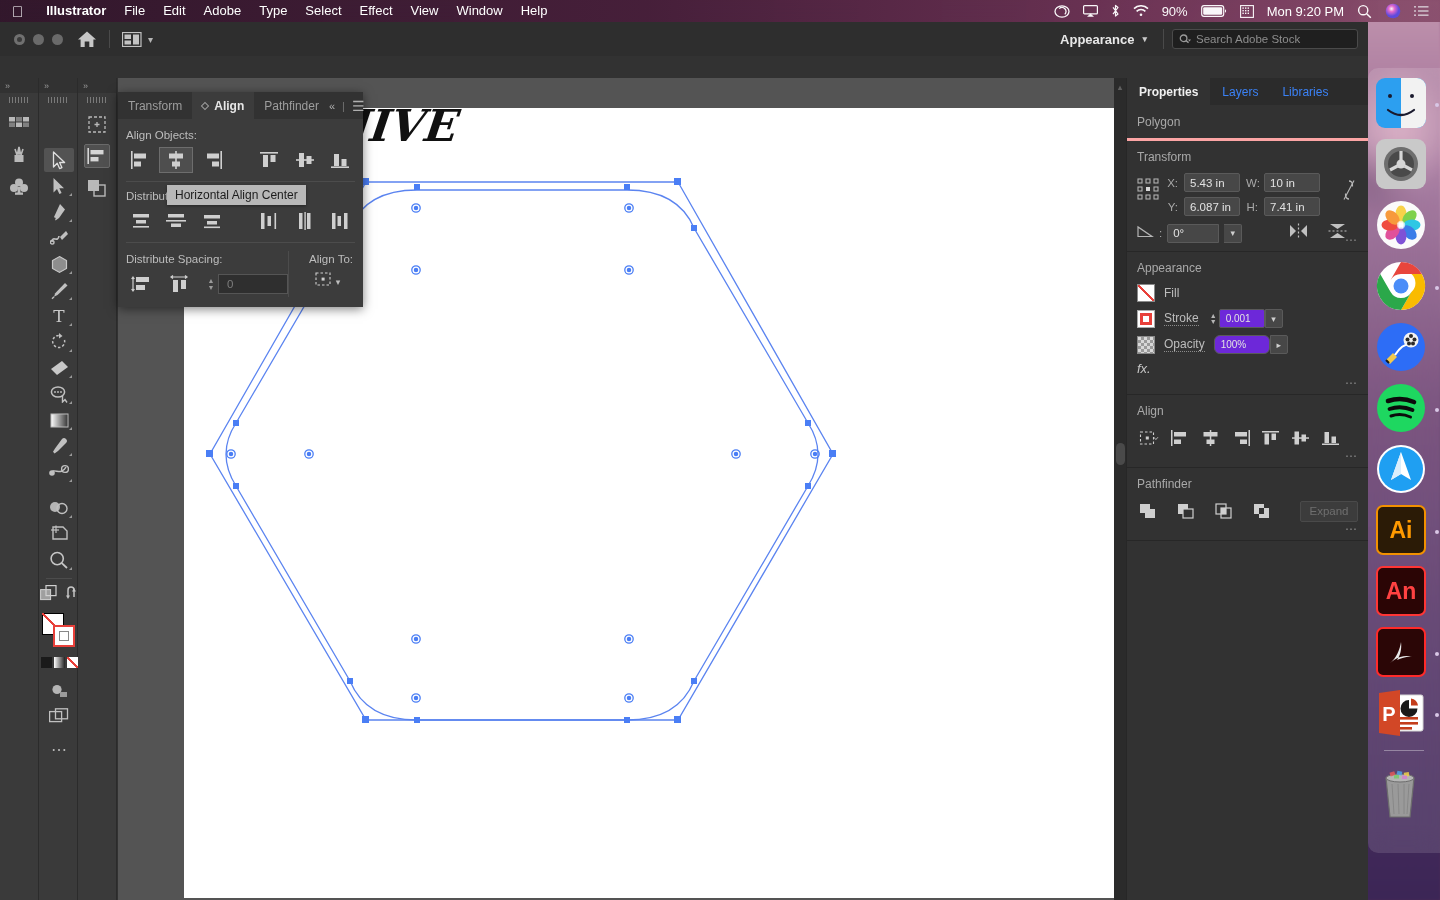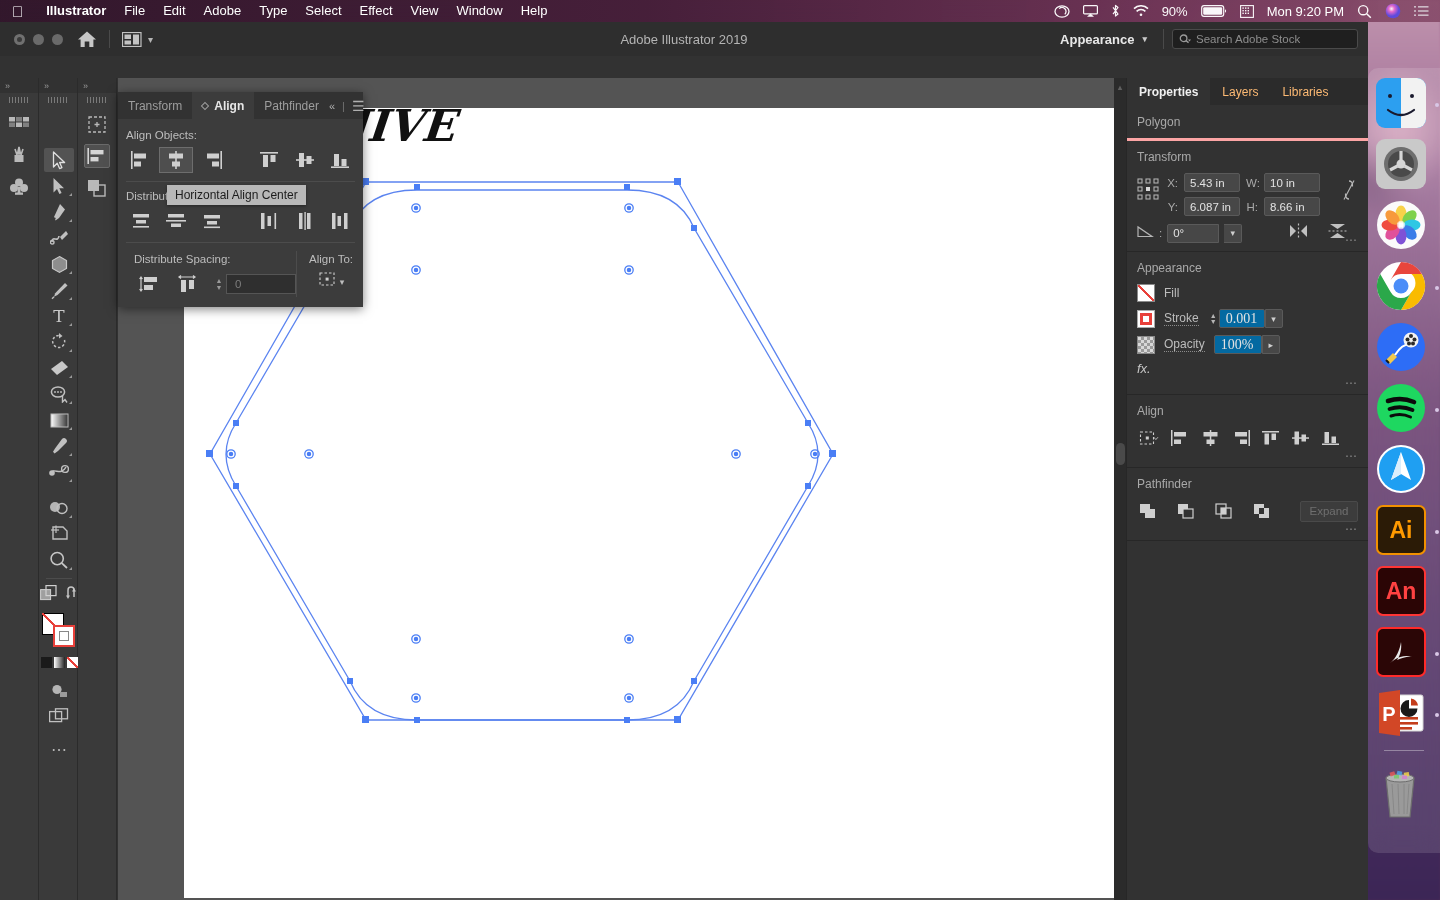--- a/index.html
+++ b/index.html
@@ -113,31 +113,31 @@
   .ap-tab .diamond { width:6px;height:6px;border:1px solid #9d9d9d; transform:rotate(45deg); margin-right:6px; }
   .ap-ctrl { margin-left:auto; display:flex; align-items:center; gap:7px; padding-right:9px; color:#b0b0b0; font-size:11px; }
   .ap-body { padding:8px 6px 10px 6px; }
   .ap-label { color:#bdbdbd; font-size:11.5px; margin:2px 0 6px 2px; }
   .ap-row { display:flex; align-items:center; gap:2px; }
   .ap-btn { width:36px; height:26px; display:flex; align-items:center; justify-content:center; border:1px solid transparent; }
   .ap-btn.sel { background:#4e4e4e; border-color:#6d6d6d; }
   .ap-gap { width:22px; }
   .ap-divider { height:1px; background:#4c4c4c; margin:8px 2px; }
   .ap-split { display:flex; }
-  .ap-left { flex:1;margin-left:8px; }
+  .ap-left { flex:1; }
   .ap-right { width:84px; border-left:1px solid #4c4c4c; padding-left:8px; }
   .ap-num { width:70px; height:20px; background:#2f2f2f; border:1px solid #555; display:flex; align-items:center; padding-left:8px; color:#7d7d7d; font-size:11.5px; }
   .ap-stepper { width:14px; display:flex; flex-direction:column; align-items:center; color:#9a9a9a; font-size:7px; line-height:7px; }
   .tooltip { position:absolute; left:49px; top:93px; background:#b8b8b8; color:#1c1c1c;
       font-size:12px; padding:3px 8px; white-space:nowrap; box-shadow:0 1px 3px rgba(0,0,0,.4); }
 
   
   .props { position:absolute; left:1126px; top:56px; width:242px; height:844px; background:#323232; border-left:1px solid #272727; }
   .pr-tabs { height:27px; display:flex; background:#2b2b2b; }
-  .pr-tab { display:flex; align-items:center; padding:0 12px; color:#fdba74; font-size:12px; }
+  .pr-tab { display:flex; align-items:center; padding:0 12px; color:#3b82f6; font-size:12px; }
   .pr-tab.active { background:#323232; color:#f0f0f0; font-weight:bold; }
   .pr-objname { color:#a8a8a8; font-size:12px; padding:10px 10px 9px 10px; border-bottom:3px solid #fca5a5; }
   .pr-sec { padding:9px 10px 8px 10px; border-bottom:1px solid #272727; position:relative; }
   .pr-title { color:#a9a9a9; font-size:12px; margin-bottom:9px; }
   .pr-dots { position:absolute; right:10px; bottom:4px; color:#8b8b8b; font-size:12px; letter-spacing:1px; }
   .tr-grid { display:flex; align-items:flex-start; gap:7px; }
   .ref-icon { width:22px; height:22px; margin-top:5px; }
   .tr-fields { flex:1; }
   .tr-line { display:flex; align-items:center; gap:6px; margin-bottom:5px; }
   .tr-lab { color:#a9a9a9; font-size:11.5px; width:12px; text-align:right; }
@@ -154,22 +154,22 @@
   .swatch { width:18px; height:18px; border:1px solid #8a8a8a; position:relative; background:#fff; }
   .swatch.none::after { content:""; position:absolute; inset:0;
      background:linear-gradient(to top right, transparent 45%, #e8403a 45%, #e8403a 55%, transparent 55%); }
   .swatch.strokebox { border:1px solid #aaa; }
   .swatch.strokebox::after { content:""; position:absolute; left:2px; top:2px; right:2px; bottom:2px; border:3px solid #e8403a; }
   .swatch.checker { background-image:
      linear-gradient(45deg,#9a9a9a 25%,transparent 25%,transparent 75%,#9a9a9a 75%),
      linear-gradient(45deg,#9a9a9a 25%,#d8d8d8 25%,#d8d8d8 75%,#9a9a9a 75%);
      background-size:6px 6px; background-position:0 0,3px 3px; }
   .ap-lab { color:#bdbdbd; font-size:12px; border-bottom:1px dotted #8b8b8b; }
-  .ap-field { height:19px; background:#0369a1; border:1px solid #5a5a5a; border-radius:2px;
-     color:#e2e2e2; font-size:14px; display:flex; align-items:center; padding-left:6px;font-family:Liberation Serif, serif; }
+  .ap-field { height:19px; background:#6d28d9; border:1px solid #5a5a5a; border-radius:2px;
+     color:#e2e2e2; font-size:10px; display:flex; align-items:center; padding-left:6px; }
   .stepper-v { display:flex; flex-direction:column; align-items:center; color:#b5b5b5; font-size:7px; line-height:6px; margin-right:2px;}
   .fx { color:#c5c5c5; font-size:13px; font-style:italic; margin-top:3px; }
 
   .alrow { display:flex; align-items:center; gap:4px; }
   .albtn { width:26px; height:22px; display:flex; align-items:center; justify-content:center; }
   .pfrow { display:flex; align-items:center; gap:16px; }
   .pfbtn { width:22px; height:22px; display:flex; align-items:center; justify-content:center; }
   .expand-btn { margin-left:auto; width:58px; height:21px; background:#3c3c3c; border:1px solid #4a4a4a;
      color:#6f6f6f; font-size:11.5px; display:flex; align-items:center; justify-content:center; border-radius:2px; }
   .qa-row { display:flex; gap:10px; }
@@ -311,21 +311,20 @@
       <div class="tb-sep"></div>
       <div class="arrange-btn">
         <svg width="20" height="15" viewBox="0 0 20 15">
             <rect x="0.5" y="0.5" width="18.5" height="14" fill="none" stroke="#c2c2c2" stroke-width="1.2"></rect>
             <rect x="2.5" y="2.5" width="6.5" height="4.5" fill="#c2c2c2"></rect>
             <rect x="11" y="2.5" width="6" height="10" fill="#c2c2c2"></rect>
             <rect x="2.5" y="8.5" width="6.5" height="4" fill="#c2c2c2"></rect>
           </svg>
         <span style="color:#b5b5b5;font-size:10px;">▾</span>
       </div>
-      <div class="doc-title">Adobe Illustrator 2019</div>
       <div class="tb-right">
         <div class="essentials">
           <span>Appearance</span>
           <span style="font-size:9px;color:#c9c9c9;">▾</span>
         </div>
         <div class="tb-divider"></div>
         <div class="stock-search">
           <svg width="12" height="11" viewBox="0 0 12 11">
               <circle cx="4.6" cy="4.3" r="3.3" fill="none" stroke="#9a9a9a" stroke-width="1.3"></circle>
               <line x1="7.2" y1="6.9" x2="9.6" y2="8.6" stroke="#9a9a9a" stroke-width="1.4"></line>
@@ -848,21 +847,21 @@
             <div class="tr-line">
               <span class="tr-lab">X:</span>
               <span class="tr-input">5.43 in</span>
               <span class="tr-lab">W:</span>
               <span class="tr-input">10 in</span>
             </div>
             <div class="tr-line">
               <span class="tr-lab">Y:</span>
               <span class="tr-input">6.087 in</span>
               <span class="tr-lab">H:</span>
-              <span class="tr-input">8.66 in</span>
+              <span class="tr-input">7.41 in</span>
             </div>
           </div>
           <div class="link-icon">
             <svg width="14" height="22" viewBox="0 0 14 22">
                 <path d="M7 2 a3.4 3.4 0 0 1 3.4 3.4 l0 2" fill="none" stroke="#b8b8b8" stroke-width="1.3"></path>
                 <path d="M7 20 a3.4 3.4 0 0 1-3.4-3.4 l0-2" fill="none" stroke="#b8b8b8" stroke-width="1.3"></path>
                 <line x1="2" y1="20.5" x2="12" y2="1.5" stroke="#b8b8b8" stroke-width="1.1"></line>
               </svg>
           </div>
         </div>
@@ -910,21 +909,21 @@
               <span>▼</span>
             </span>
             <span class="ap-field" style="width:46px;">0.001</span>
             <span class="sel-arrow" style="border-left:1px solid #5a5a5a;">▾</span>
           </span>
         </div>
         <div class="ap-line">
           <span class="swatch checker"></span>
           <span class="ap-lab">Opacity</span>
           <span style="display:flex;align-items:center;">
-            <span class="ap-field" style="width:48px;">100%</span>
+            <span class="ap-field" style="width:56px;border-radius:6px;">100%</span>
             <span class="sel-arrow" style="border-left:1px solid #5a5a5a;">▸</span>
           </span>
         </div>
         <div class="fx">fx.</div>
         <div class="pr-dots">⋯</div>
       </div>
 
       <div class="pr-sec" style="padding-bottom:18px;">
         <div class="pr-title">Align</div>
         <div class="alrow">

